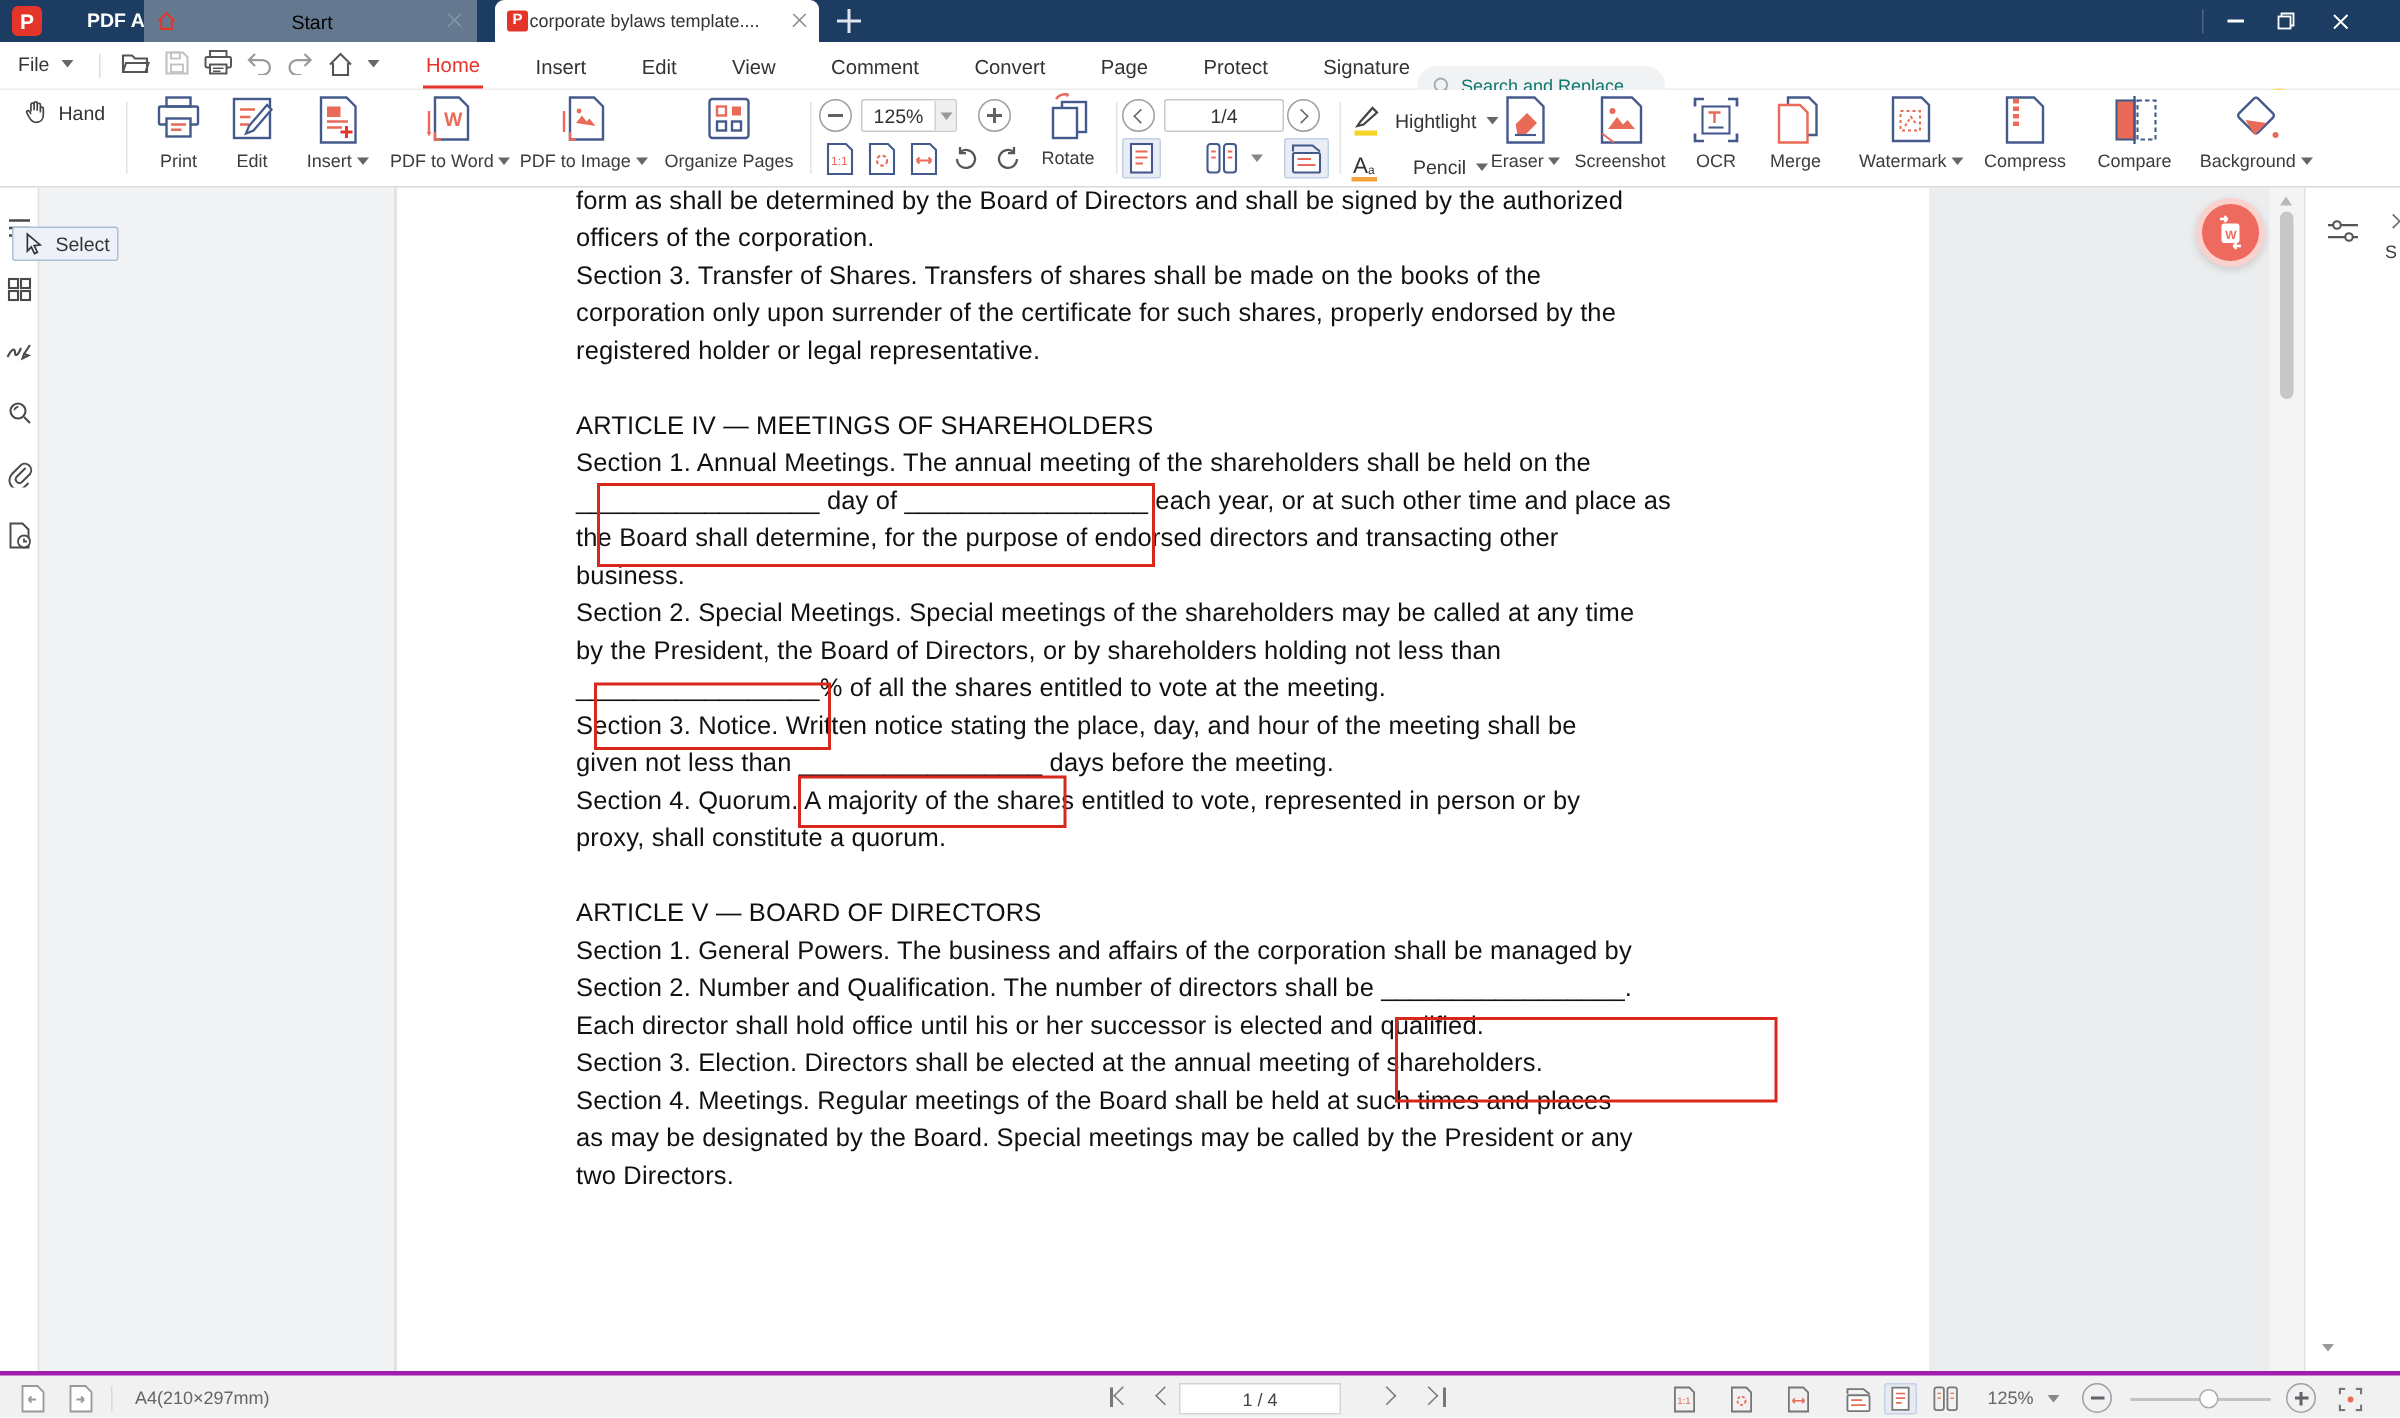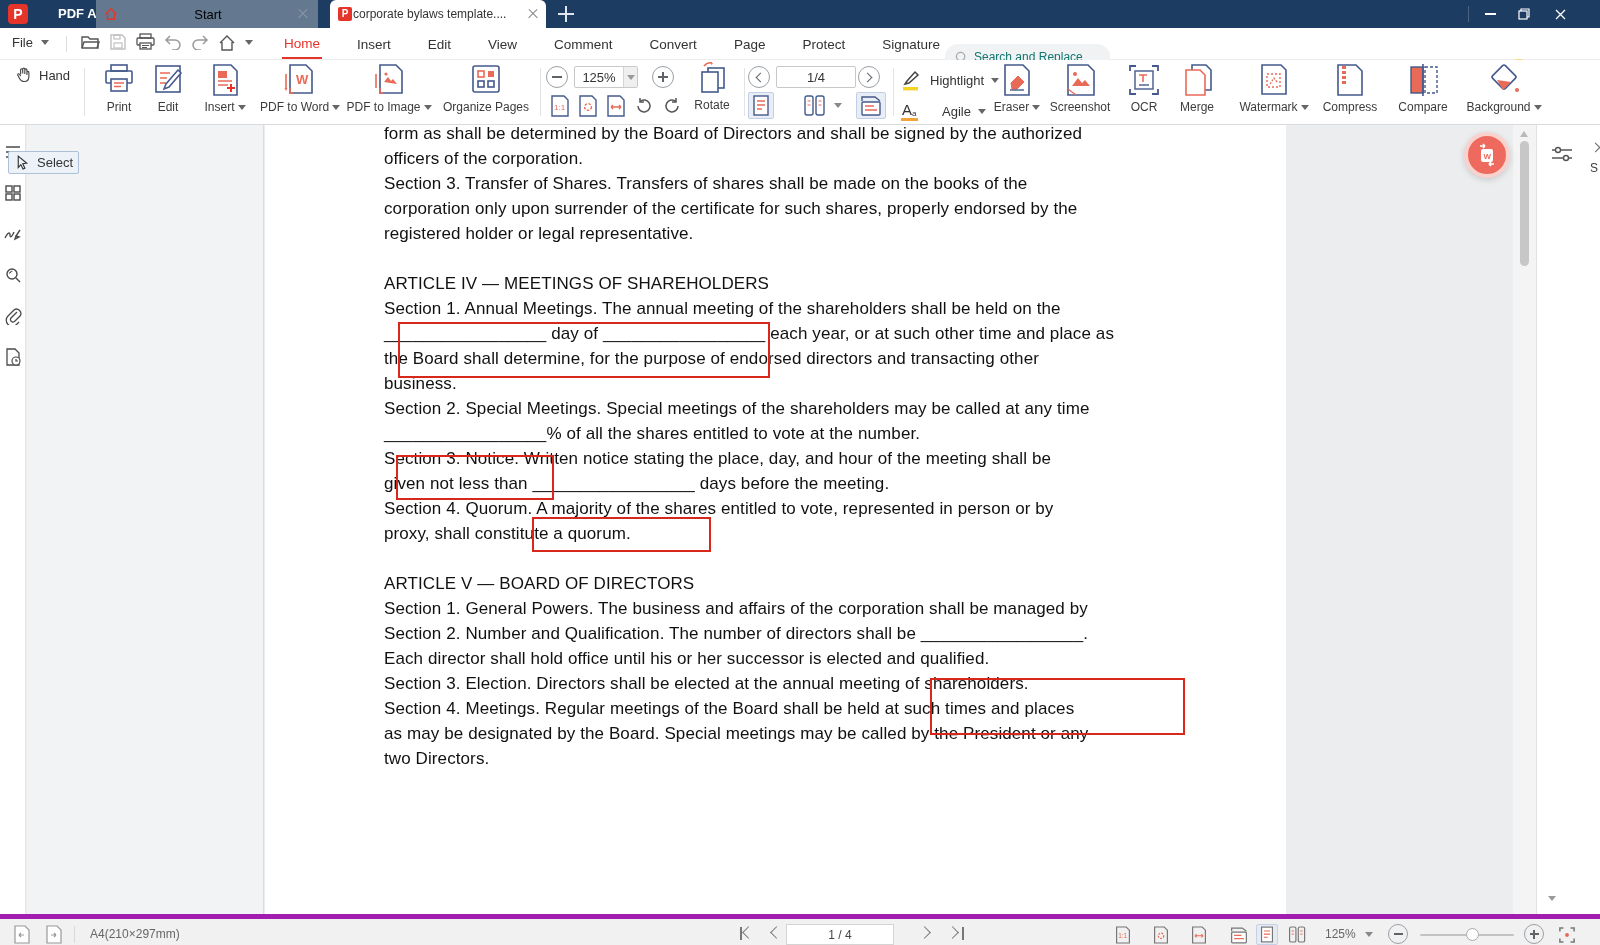--- a/index.html
+++ b/index.html
@@ -75,21 +75,21 @@
   .anno-box { position:absolute; border:2px solid #D8281B; background:transparent; }
   .canvas-right { position:absolute; left:1286px; top:0; width:227px; height:789px; background:#ECEDEF; }
   .scrollbar { position:absolute; left:1513px; top:0; width:23px; height:789px; background:#F4F4F4; }
   .sb-up { position:absolute; left:7px; top:6px; width:0; height:0; border-left:4px solid transparent; border-right:4px solid transparent; border-bottom:6px solid #b9b9b9; }
   .sb-thumb { position:absolute; left:7px; top:16px; width:9px; height:125px; background:#c7c7c7; border-radius:5px; }
   .right-strip { position:absolute; left:1536px; top:0; width:64px; height:789px; background:#fff; border-left:1px solid #e2e2e2; }
   .float-convert { position:absolute; left:1464px; top:7px; width:46px; height:46px; border-radius:50%; background:#EF6A5E; border:4px solid #FAD2CD; display:flex; align-items:center; justify-content:center; box-shadow:0 2px 6px rgba(0,0,0,.15); }
   .strip-dd { position:absolute; left:1548px; top:771px; }
 
   
-  .statusbar { position:absolute; left:0; top:914px; width:1600px; height:31px; background:#F1F1F1; border-top:5px solid #a21caf; font-size:12px; color:#666; }
+  .statusbar { position:absolute; left:0; top:914px; width:1600px; height:31px; background:#F1F1F1; border-top:3px solid #a21caf; font-size:12px; color:#666; }
   .st-item { position:absolute; display:flex; align-items:center; justify-content:center; }
   .st-sep { position:absolute; top:7px; width:1px; height:17px; background:#d9d9d9; }
   .pg-box { position:absolute; left:786px; top:5px; width:108px; height:21px; background:#fff; border:1px solid #d4d4d4; text-align:center; line-height:20px; color:#444; }
   .nav-chev { position:absolute; top:9px; width:9px; height:9px; border-top:1.8px solid #777; border-left:1.8px solid #777; }
   .nav-chev.l { transform:rotate(-45deg);} .nav-chev.r { transform:rotate(135deg);}
   .nav-bar { position:absolute; top:8px; width:1.8px; height:13px; background:#777; }
   .st-ic { position:absolute; top:5px; width:22px; height:21px; display:flex; align-items:center; justify-content:center; }
   .st-ic.selected { background:#E6EBF3; border:1px solid #c5d2e6; border-radius:2px; }
   .slider-track { position:absolute; left:1420px; top:15px; width:94px; height:2px; background:#c3c3c3; border-radius:1px; }
   .slider-knob { position:absolute; left:1466px; top:9px; width:13px; height:13px; border-radius:50%; background:#fdfdfd; border:1px solid #aaa; }
@@ -400,21 +400,21 @@
         </svg>
       <span>Hightlight</span>
       <span class="caret"></span>
     </div>
     <div class="anno-row" style="left:899px;top:40px">
       <svg width="22" height="22" viewBox="0 0 22 22">
           <text x="3" y="15" font-size="15" fill="#333" font-family="Liberation Sans">A</text>
           <text x="13" y="16" font-size="8" fill="#333" font-family="Liberation Sans">a</text>
           <rect x="2" y="18" width="17" height="3" fill="#F2A33C"></rect>
         </svg>
-      <span style="margin-left:14px">Agile</span>
+      <span style="margin-left:14px">Pencil</span>
       <span class="caret"></span>
     </div>
 
     <div class="big-btn" style="left:990px;width:54px">
       <svg width="34" height="36" viewBox="0 0 34 36">
           <path d="M5 3h18l6 6v24H5z" fill="none" stroke="#44598C" stroke-width="1.6"></path>
           <path d="M11 21 l7-7 6 6 -7 7 -5 0z" fill="#E96A57" stroke="#E96A57" stroke-width="1"></path>
           <path d="M10 28h14" stroke="#44598C" stroke-width="1.4"></path>
         </svg>
       <div class="lbl">
@@ -536,21 +536,22 @@
           <div class="doc-line">Section 3. Transfer of Shares. Transfers of shares shall be made on the books of the</div>
           <div class="doc-line">corporation only upon surrender of the certificate for such shares, properly endorsed by the</div>
           <div class="doc-line">registered holder or legal representative.</div>
           <div class="doc-line"></div>
           <div class="doc-line">ARTICLE IV — MEETINGS OF SHAREHOLDERS</div>
           <div class="doc-line">Section 1. Annual Meetings. The annual meeting of the shareholders shall be held on the</div>
           <div class="doc-line">_________________ day of _________________ each year, or at such other time and place as</div>
           <div class="doc-line">the Board shall determine, for the purpose of endorsed directors and transacting other</div>
           <div class="doc-line">business.</div>
           <div class="doc-line">Section 2. Special Meetings. Special meetings of the shareholders may be called at any time</div>
-          <div class="doc-line">_________________% of all the shares entitled to vote at the number.</div>
+          <div class="doc-line">by the President, the Board of Directors, or by shareholders holding not less than</div>
+          <div class="doc-line">_________________% of all the shares entitled to vote at the meeting.</div>
           <div class="doc-line">Section 3. Notice. Written notice stating the place, day, and hour of the meeting shall be</div>
           <div class="doc-line">given not less than _________________ days before the meeting.</div>
           <div class="doc-line">Section 4. Quorum. A majority of the shares entitled to vote, represented in person or by</div>
           <div class="doc-line">proxy, shall constitute a quorum.</div>
           <div class="doc-line"></div>
           <div class="doc-line">ARTICLE V — BOARD OF DIRECTORS</div>
           <div class="doc-line">Section 1. General Powers. The business and affairs of the corporation shall be managed by</div>
           <div class="doc-line">Section 2. Number and Qualification. The number of directors shall be _________________.</div>
           <div class="doc-line">Each director shall hold office until his or her successor is elected and qualified.</div>
           <div class="doc-line">Section 3. Election. Directors shall be elected at the annual meeting of shareholders.</div>

